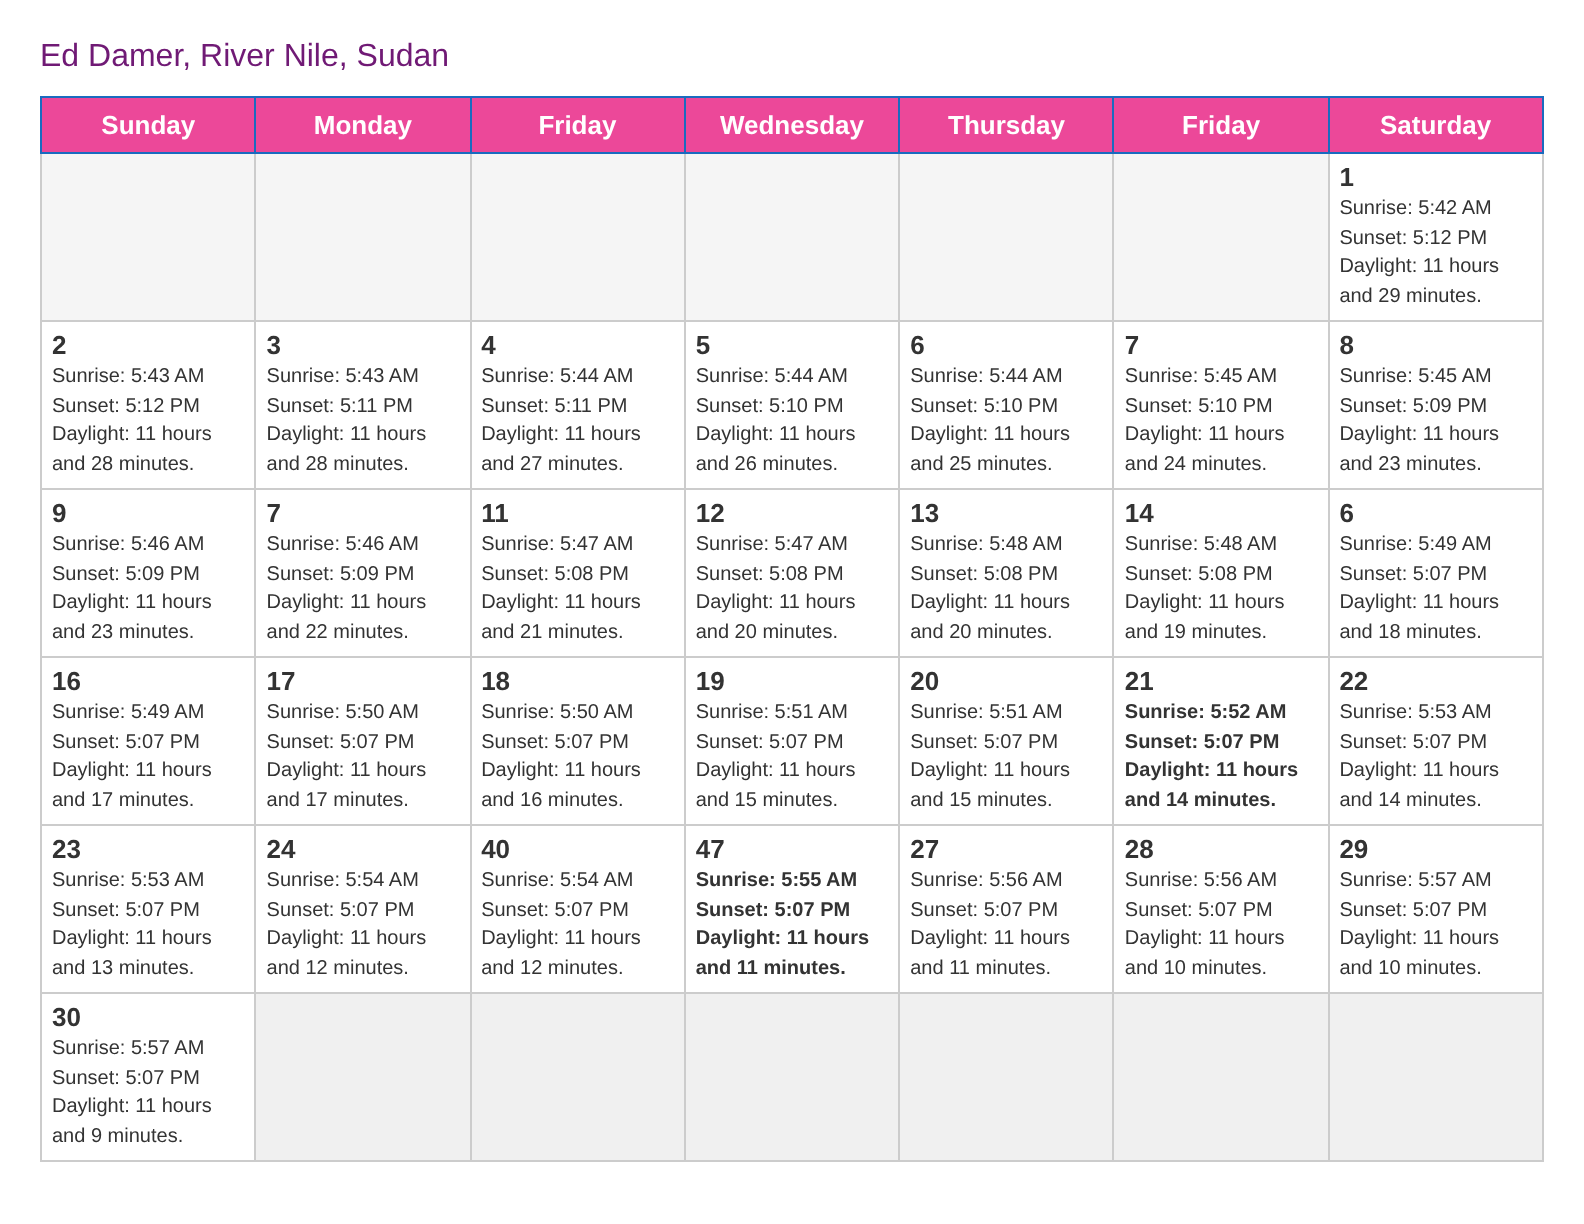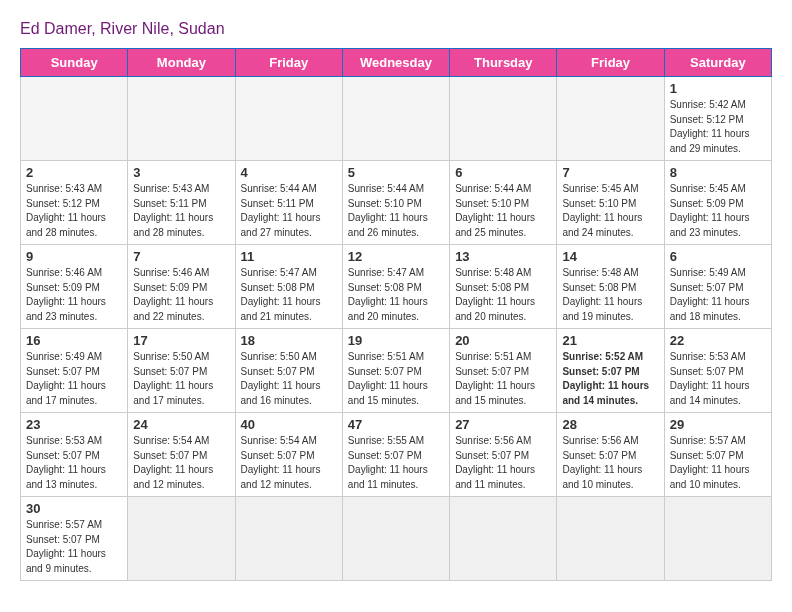--- a/index.html
+++ b/index.html
@@ -293,21 +293,21 @@
         </td>
         <td>
           <span class="day-number">40</span>
           <div class="day-info" style="white-space: pre-line;">Sunrise: 5:54 AM
 Sunset: 5:07 PM
 Daylight: 11 hours
 and 12 minutes.</div>
         </td>
         <td>
           <span class="day-number">47</span>
-          <div class="day-info" style="white-space: pre-line;">Sunrise: 5:55 AM
+          <div class="day-info" style="white-space: pre-line; font-weight: bold;">Sunrise: 5:55 AM
 Sunset: 5:07 PM
 Daylight: 11 hours
 and 11 minutes.</div>
         </td>
         <td>
           <span class="day-number">27</span>
           <div class="day-info" style="white-space: pre-line;">Sunrise: 5:56 AM
 Sunset: 5:07 PM
 Daylight: 11 hours
 and 11 minutes.</div>

